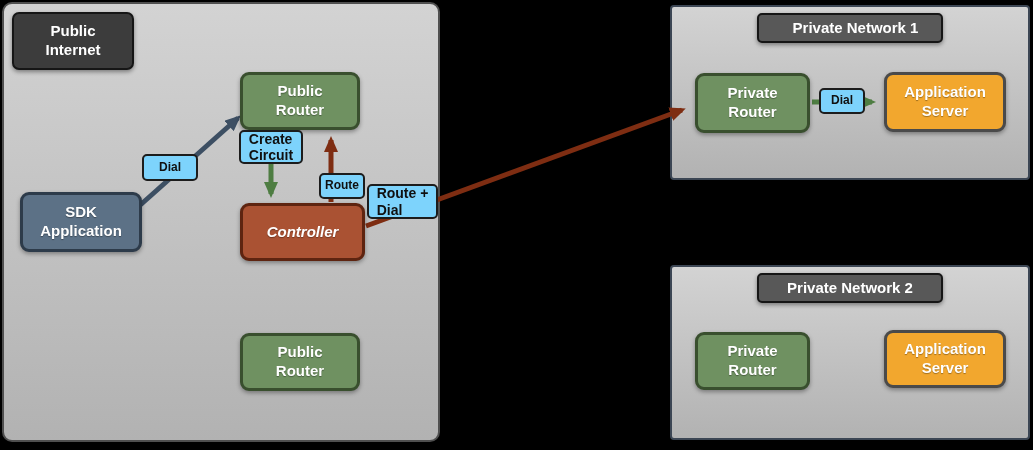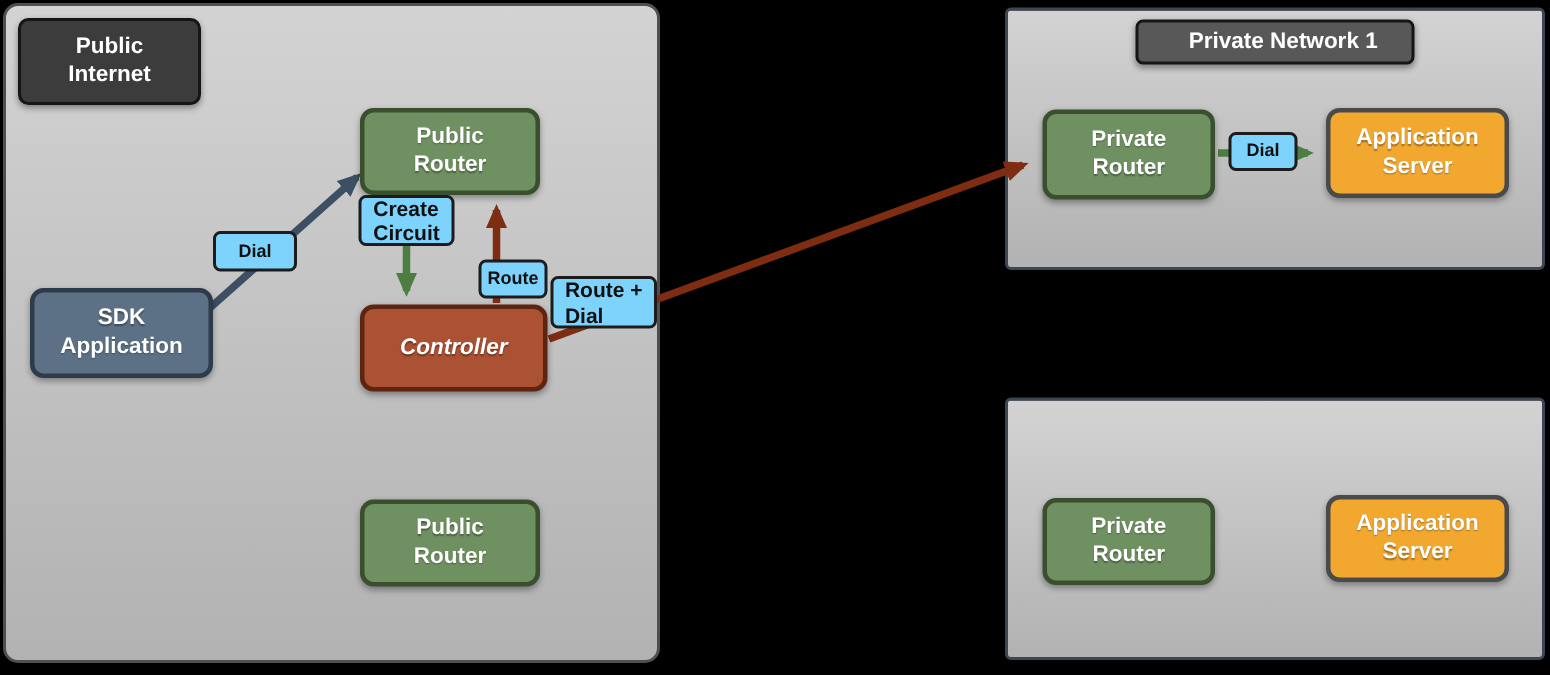--- a/index.html
+++ b/index.html
@@ -98,20 +98,21 @@
 Router</div>
 
   <div class="badge gray" style="left:757px; top:13px; width:186px; height:30px;padding-left:11px;">Private Network 1</div>
 
   <div class="node green" style="left:695px; top:73px; width:115px; height:60px;">Private
 Router</div>
 
   <div class="node orange" style="left:884px; top:72px; width:122px; height:60px;">Application
 Server</div>
 
+  <div class="badge gray" style="left:757px; top:273px; width:186px; height:30px;">Private Network 2</div>
 
   <div class="node green" style="left:695px; top:332px; width:115px; height:58px;">Private
 Router</div>
 
   <div class="node orange" style="left:884px; top:330px; width:122px; height:58px;">Application
 Server</div>
 
   <div class="edge-label" style="left:142px; top:154px; width:56px; height:27px;">Dial</div>
 
   <div class="edge-label small" style="left:239px; top:130px; width:64px; height:34px;">Create

